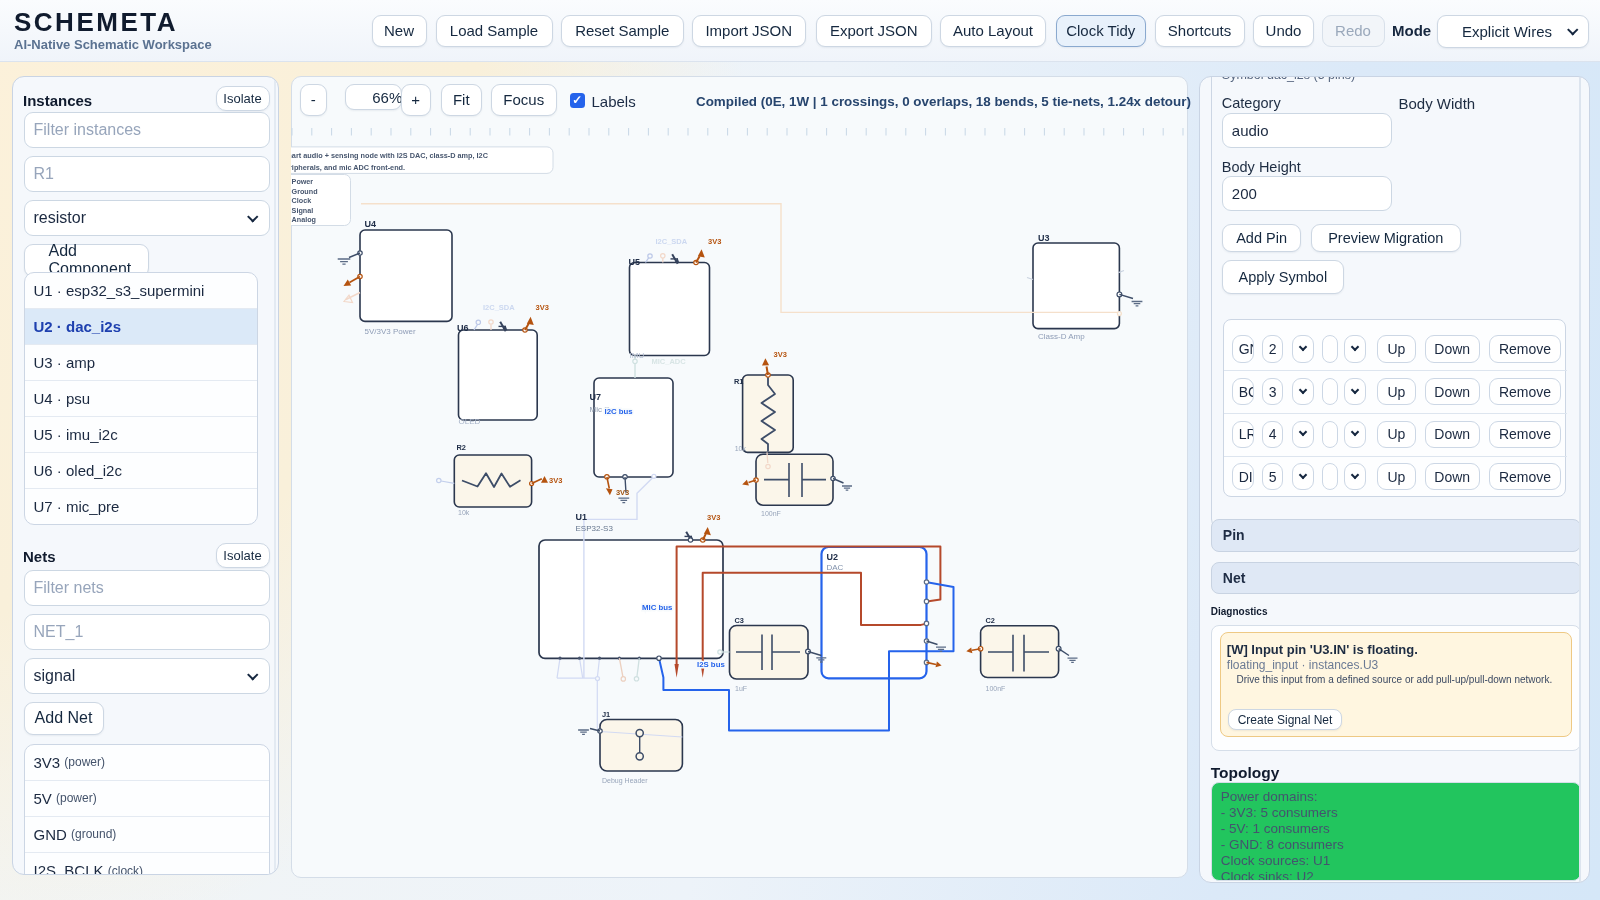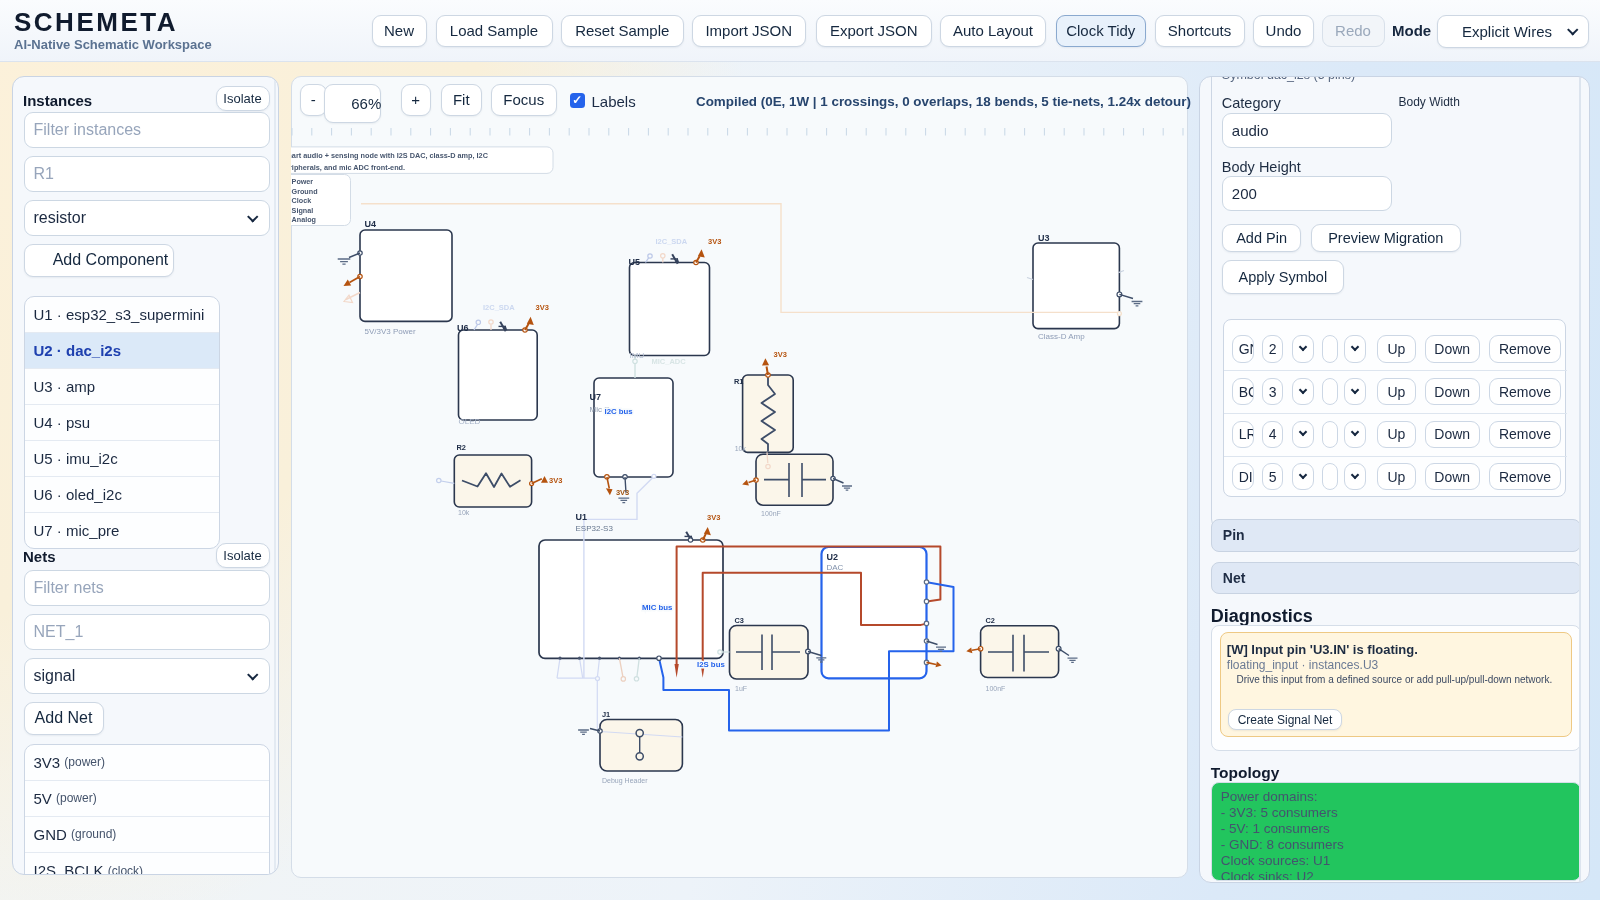--- a/index.html
+++ b/index.html
@@ -43,22 +43,22 @@
 <div class="panel" style="left:12px;top:75.5px;width:267px;height:799.5px;overflow:hidden;">
  <div class="sechdr" style="left:10px;top:15px;">Instances</div>
  <div class="btn" style="left:202.5px;top:9.5px;width:54px;height:25px;font-size:13px;border-radius:10px;">Isolate</div>
  <div class="inp" style="left:10.5px;top:35.5px;width:246px;height:36px;">
       <span class="ph">Filter instances</span>
     </div>
  <div class="inp" style="left:10.5px;top:79.5px;width:246px;height:36px;">
       <span class="ph">R1</span>
     </div>
  <div class="inp" style="left:10.5px;top:123.5px;width:246px;height:36px;">resistor<span class="chev"></span></div>
- <div class="btn" style="left:10.5px;top:167.5px;width:150px;height:32.5px;font-size:16px;padding-left:24px;">Add Component</div>
- <div class="listbox" style="left:10.5px;top:219px;width:196px;height:253px;">
+ <div class="btn" style="left:10.5px;top:167.5px;width:125px;height:32.5px;font-size:16px;padding-left:24px;">Add Component</div>
+ <div class="listbox" style="left:10.5px;top:195px;width:234px;height:253px;">
   <div class="li">U1 · esp32_s3_supermini</div>
   <div class="li" style="background:#dbe9f8;font-weight:700;color:#1e40af;">U2 · dac_i2s</div>
   <div class="li">U3 · amp</div>
   <div class="li">U4 · psu</div>
   <div class="li">U5 · imu_i2c</div>
   <div class="li">U6 · oled_i2c</div>
   <div class="li">U7 · mic_pre</div>
  </div>
  <div class="sechdr" style="left:10px;top:471px;">Nets</div>
  <div class="btn" style="left:202.5px;top:466px;width:54px;height:25px;font-size:13px;border-radius:10px;">Isolate</div>
@@ -254,33 +254,33 @@
 <text x="773.5" y="356.5" font-size="7.5" font-weight="700" fill="#b5530f">3V3</text>
 <text x="549" y="483" font-size="7.5" font-weight="700" fill="#b5530f">3V3</text>
 <text x="707" y="520" font-size="7.5" font-weight="700" fill="#b5530f">3V3</text>
 <text x="615.9" y="494.8" font-size="7.5" font-weight="700" fill="#a1530f">3V3</text>
 <text x="604.5" y="413.5" font-size="7.8" font-weight="700" fill="#2563eb" stroke="#f7fafc" stroke-width="3" paint-order="stroke">I2C bus</text>
 <text x="642" y="610" font-size="7.8" font-weight="700" fill="#2563eb" stroke="#f7fafc" stroke-width="3" paint-order="stroke">MIC bus</text>
 <text x="697" y="667" font-size="7.8" font-weight="700" fill="#2563eb" stroke="#f7fafc" stroke-width="3" paint-order="stroke">I2S bus</text>
 </svg>
 
 <div class="btn" style="left:299.5px;top:84px;width:27.5px;height:31.5px;">-</div>
-<div class="btn" style="left:324px;top:84px;width:56.5px;height:39px;padding-left:28px;">66%</div>
+<div class="btn" style="left:345px;top:84px;width:56.5px;height:26px;padding-left:28px;">66%</div>
 <div class="btn" style="left:400.5px;top:84px;width:30.5px;height:31.5px;">+</div>
 <div class="btn" style="left:441px;top:84px;width:40.5px;height:31.5px;">Fit</div>
 <div class="btn" style="left:490.5px;top:84px;width:66.5px;height:31.5px;">Focus</div>
 <div class="abs" style="left:569.5px;top:92.5px;width:15.5px;height:15.5px;background:#2563eb;border-radius:3.5px;color:#fff;font-size:12px;font-weight:700;text-align:center;line-height:15px;">✓</div>
 <div class="abs" style="left:591.5px;top:93px;font-size:15px;color:#1b2b45;">Labels</div>
 <div class="abs" style="left:696px;top:94px;width:482px;text-align:right;white-space:nowrap;font-size:13.4px;font-weight:700;color:#27456e;">Compiled (0E, 1W | 1 crossings, 0 overlaps, 18 bends, 5 tie-nets, 1.24x detour)</div>
 
 <div class="panel" style="left:1198.5px;top:76px;width:391.5px;height:807px;overflow:hidden;">
  <div class="abs" style="left:11.3px;top:-22px;width:370.2px;height:474px;border:1px solid #ccd6e4;border-radius:10px;"></div>
  <div class="abs" style="left:22.3px;top:-9px;font-size:12.5px;color:#55657f;">Symbol dac_i2s (5 pins)</div>
  <div class="lbl" style="left:22.3px;top:17.5px;font-size:14.5px;">Category</div>
- <div class="lbl" style="left:199px;top:17.5px;font-size:12px;">Body Width</div>
+ <div class="lbl" style="left:199px;top:17.5px;font-size:15px;">Body Width</div>
  <div class="inp" style="left:22.3px;top:36.2px;width:170px;height:34.4px;font-size:15px;">audio</div>
  <div class="lbl" style="left:22.3px;top:81.5px;font-size:14.5px;">Body Height</div>
  <div class="inp" style="left:22.3px;top:99.2px;width:170px;height:35.3px;font-size:15px;">200</div>
  <div class="btn" style="left:22.3px;top:146.5px;width:79.6px;height:28.7px;font-size:14.5px;">Add Pin</div>
  <div class="btn" style="left:111px;top:146.5px;width:150.5px;height:28.7px;font-size:14.5px;">Preview Migration</div>
  <div class="btn" style="left:22.3px;top:183.2px;width:122px;height:33.5px;font-size:14.5px;">Apply Symbol</div>
  <div class="abs pinbox" style="left:23.3px;top:241.9px;width:343.6px;height:177.7px;background:#fdfeff;border:1px solid #ccd6e4;border-radius:8px;">
   <div class="abs" style="left:0;top:50.6px;width:343px;height:1px;background:#dde5ef;"></div>
   <div class="abs" style="left:0;top:93.2px;width:343px;height:1px;background:#dde5ef;"></div>
   <div class="abs" style="left:0;top:135.8px;width:343px;height:1px;background:#dde5ef;"></div>
@@ -328,21 +328,21 @@
   <div class="pbt" style="left:98.2px;top:143.3px;width:16.3px;"></div>
   <div class="pbt" style="left:120.4px;top:143.3px;width:22px;">
         <span class="pch"></span>
       </div>
   <div class="pbt" style="left:153.5px;top:143.3px;width:38.3px;">Up</div>
   <div class="pbt" style="left:200.9px;top:143.3px;width:55.1px;">Down</div>
   <div class="pbt" style="left:265.1px;top:143.3px;width:72.3px;">Remove</div>
  </div>
  <div class="abs" style="left:11.3px;top:441.8px;width:370.2px;height:33.3px;background:#dfe8f5;border:1px solid #c8d3e2;border-radius:8px;display:flex;align-items:center;padding-left:11px;font-size:14px;font-weight:700;color:#1e2c44;">Pin</div>
  <div class="abs" style="left:11.3px;top:484.9px;width:370.2px;height:32.4px;background:#dfe8f5;border:1px solid #c8d3e2;border-radius:8px;display:flex;align-items:center;padding-left:11px;font-size:14px;font-weight:700;color:#1e2c44;">Net</div>
- <div class="abs" style="left:11.3px;top:528.5px;font-size:18px;font-weight:700;color:#101b2e;">Diagnostics</div>
+ <div class="abs" style="left:11.3px;top:528.5px;font-size:10px;font-weight:700;color:#101b2e;">Diagnostics</div>
  <div class="abs" style="left:11.3px;top:547.6px;width:370.2px;height:126.2px;background:#fdfeff;border:1px solid #d5dee9;border-radius:8px;"></div>
  <div class="abs" style="left:20.2px;top:555.1px;width:352.4px;height:105.3px;background:#fff6e0;border:1px solid #eec984;border-radius:8px;"></div>
  <div class="abs" style="left:27.3px;top:564.5px;font-size:13px;font-weight:700;color:#1d2c42;">[W] Input pin 'U3.IN' is floating.</div>
  <div class="abs" style="left:27.3px;top:581px;font-size:12px;color:#6b7a94;">floating_input · instances.U3</div>
  <div class="abs" style="left:37px;top:595.5px;width:335px;font-size:10px;line-height:14.8px;color:#3c4a63;">Drive this input from a defined source or add pull-up/pull-down network.</div>
  <div class="btn" style="left:28.2px;top:631.9px;width:114.6px;height:21.5px;font-size:12px;border-radius:8px;">Create Signal Net</div>
  <div class="abs" style="left:11.3px;top:686.5px;font-size:15.5px;font-weight:700;color:#101b2e;">Topology</div>
  <div class="abs" style="left:11.3px;top:704.9px;width:370.2px;height:98.8px;background:#22c55e;border:1px solid #d5dee9;border-radius:8px;overflow:hidden;">
   <div class="abs" style="left:8.9px;top:6px;font-size:13.5px;line-height:16px;color:#44546e;">Power domains:<br>- 3V3: 5 consumers<br>- 5V: 1 consumers<br>- GND: 8 consumers<br>Clock sources: U1<br>Clock sinks: U2</div>
  </div>

